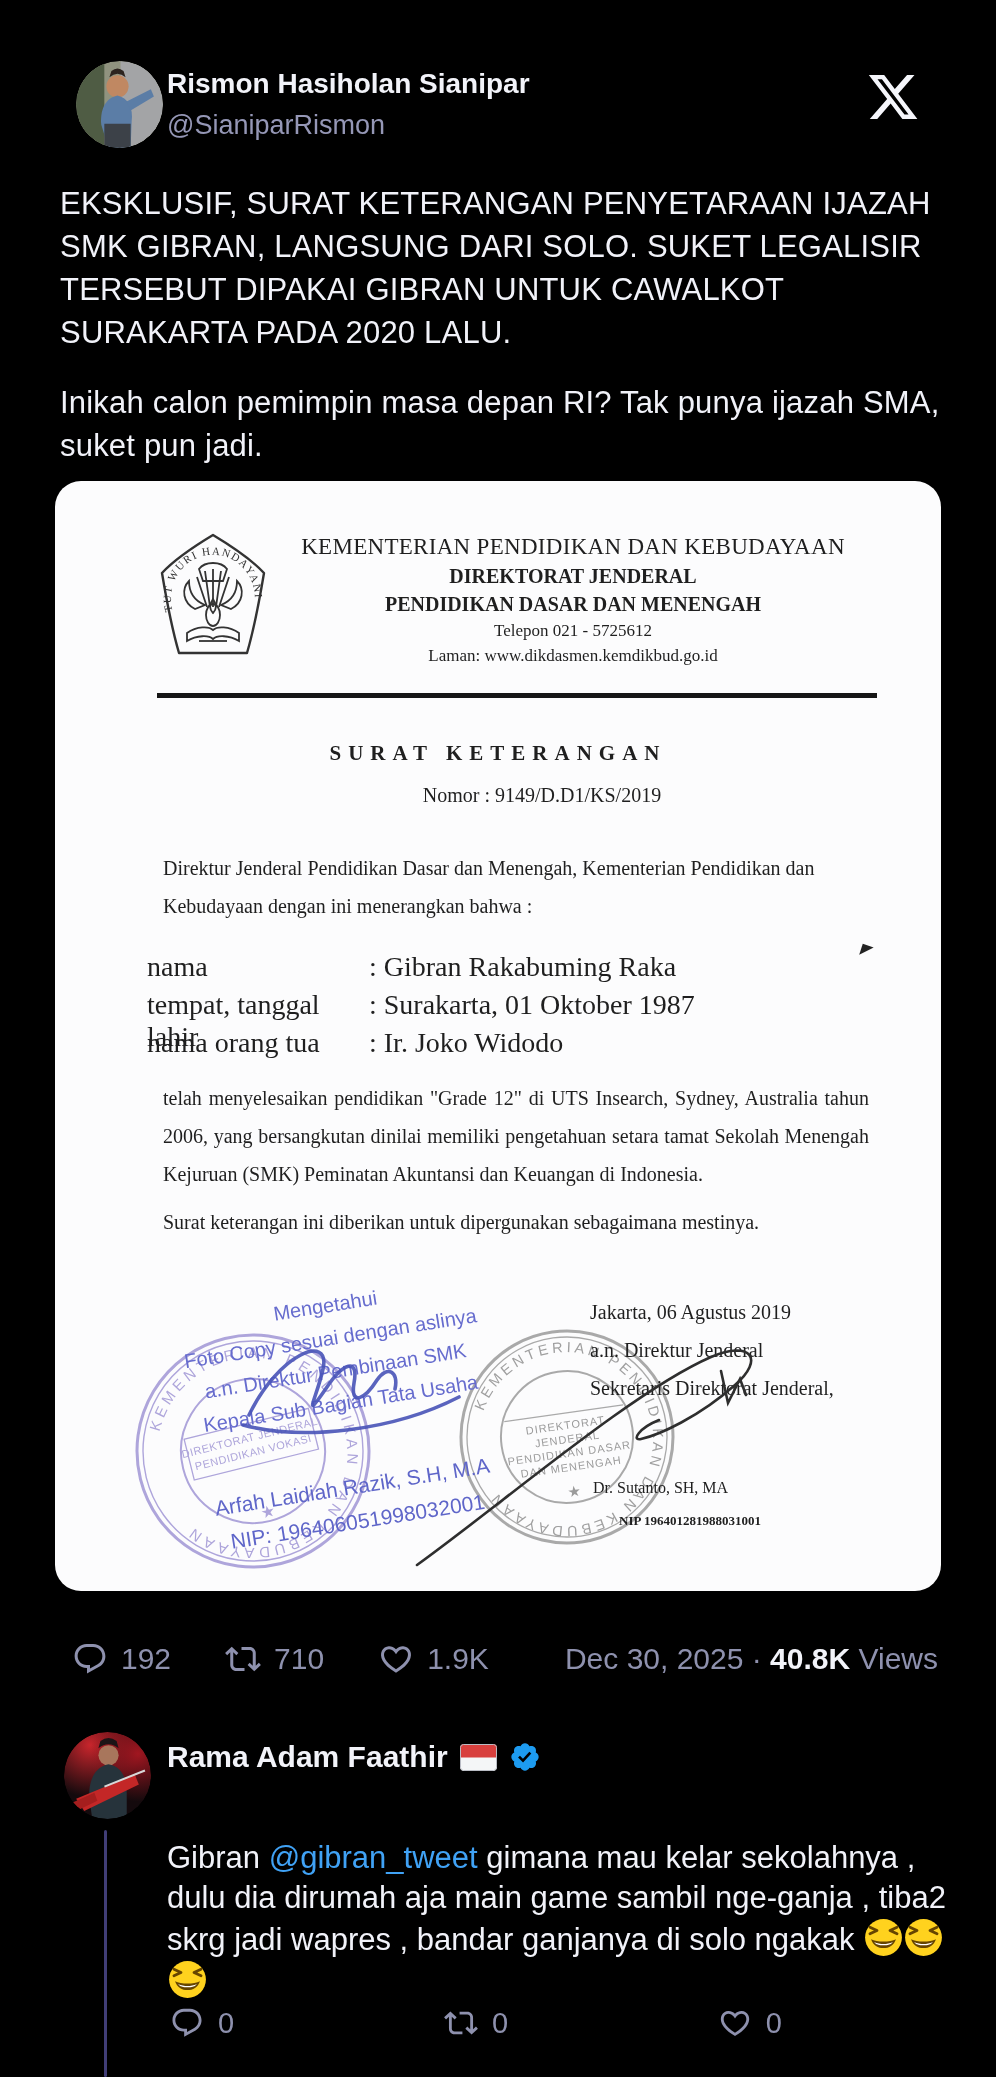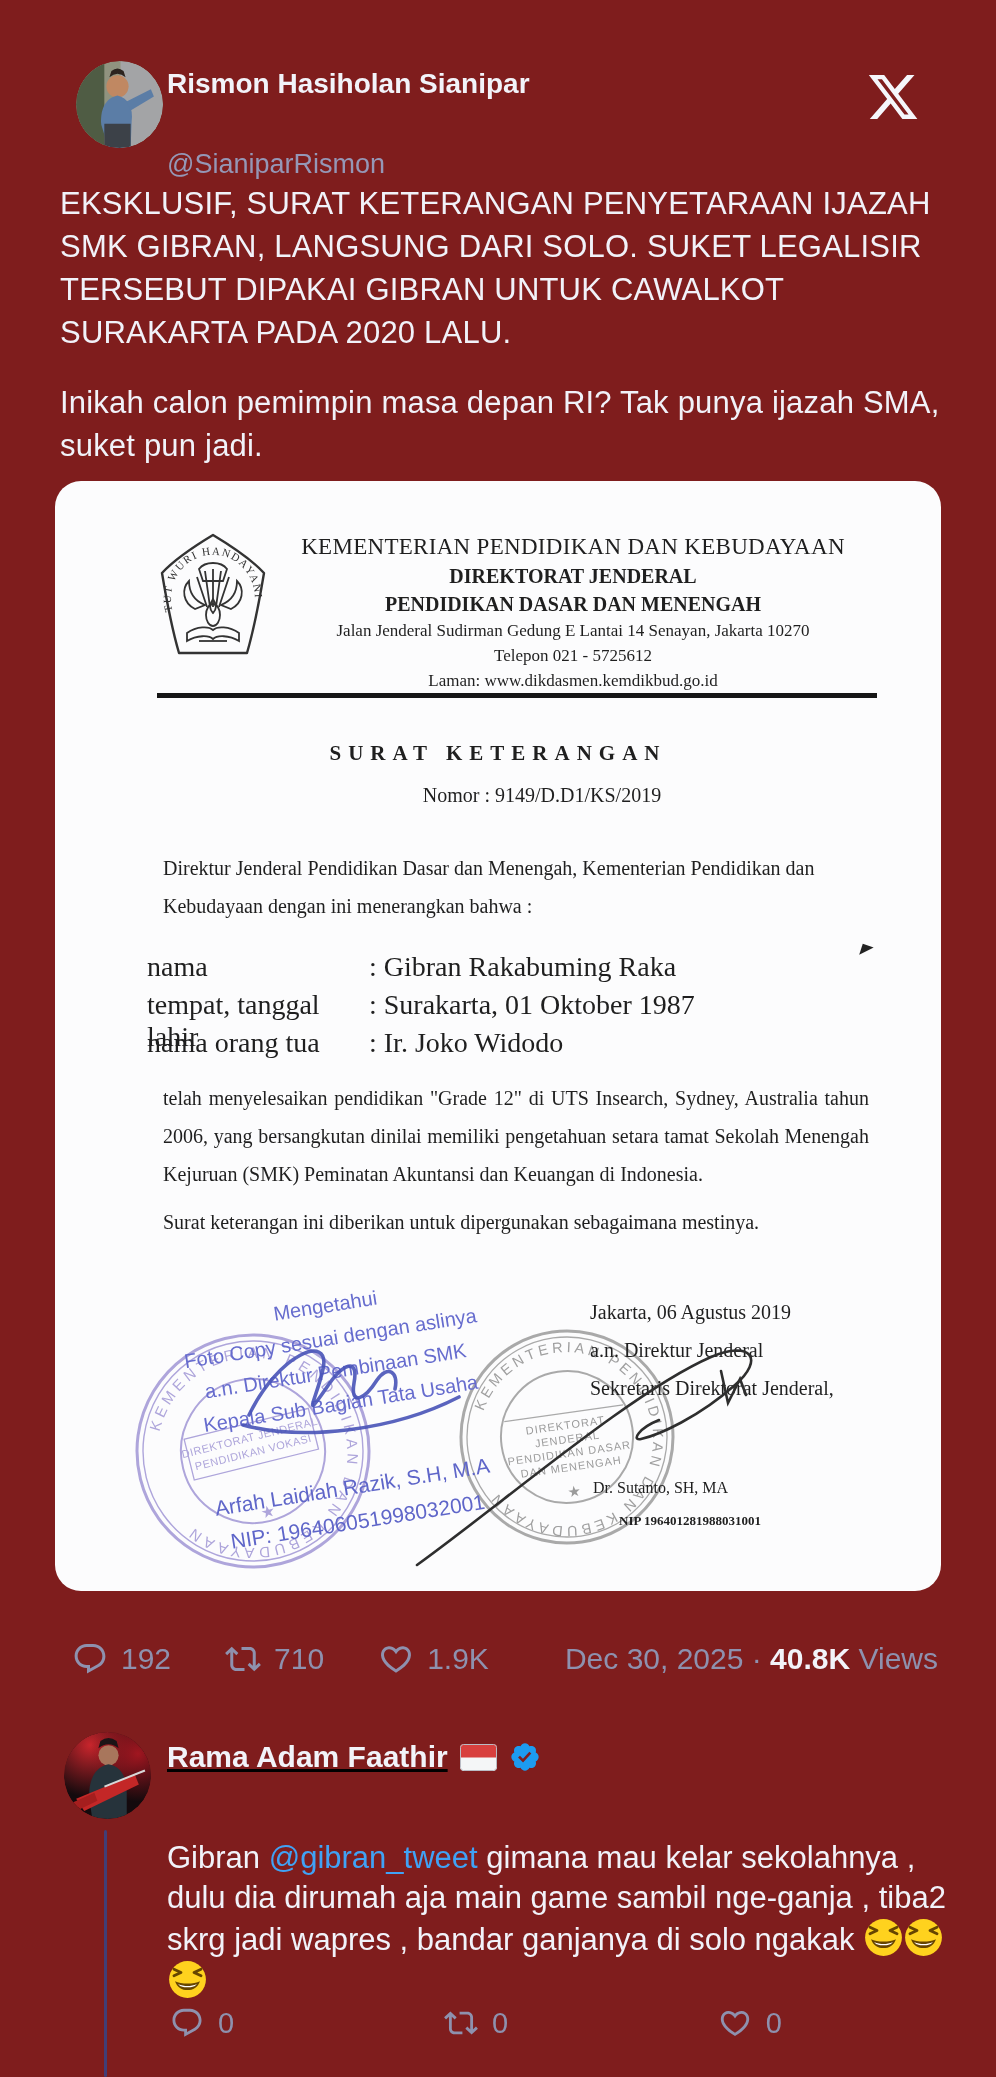--- a/index.html
+++ b/index.html
@@ -1,22 +1,22 @@
 <!DOCTYPE html>
 <html><head>
 <meta charset="utf-8">
 <style>
   html,body{margin:0;padding:0;background:#242159;}
-  .canvas{position:relative;width:996px;height:2077px;background:#7f1d1d;overflow:hidden;
+  .canvas{position:relative;width:996px;height:2077px;background:#000000;overflow:hidden;
           font-family:"Liberation Sans",sans-serif;}
   .abs{position:absolute;}
   
   .avatar{border-radius:50%;overflow:hidden;}
   .tweet-name{left:167px;top:68px;font-size:28px;font-weight:700;color:#f2f3f9;}
-  .tweet-handle{left:167px;top:110px;font-size:27px;color:#9597b6;margin-top:39px;}
+  .tweet-handle{left:167px;top:110px;font-size:27px;color:#9597b6;}
   .x-logo{left:866px;top:70px;width:54px;height:54px;}
   
   .tweet-p{left:60px;width:885px;font-size:31px;line-height:43px;color:#f1f2f9;letter-spacing:.2px;}
   .p1{top:182px;} .p2{top:381px;}
   
   .doc-card{left:55px;top:481px;width:886px;height:1110px;background:#fcfcfd;border-radius:26px;
             font-family:"Liberation Serif",serif;color:#1f1f1f;}
   .doc-card .abs{position:absolute;}
   .letterhead{left:212px;top:50px;width:612px;text-align:center;}
   .lh-ministry{font-size:23px;line-height:31px;letter-spacing:.3px;}
@@ -111,21 +111,20 @@
         <path d="M60 70 C56 76 56 80 60 84 C64 80 64 76 60 70 Z"></path>
         <path d="M34 104 C44 97 56 97 60 101 C64 97 76 97 86 104 L86 112 C76 106 64 106 60 110 C56 106 44 106 34 112 Z"></path>
         <path d="M46 112 h28"></path>
       </g>
     </svg>
 
     <div class="abs letterhead">
       <div class="lh-ministry">KEMENTERIAN PENDIDIKAN DAN KEBUDAYAAN</div>
       <div class="lh-dir">DIREKTORAT JENDERAL</div>
       <div class="lh-dir">PENDIDIKAN DASAR DAN MENENGAH</div>
-      <div class="lh-addr">Jalan Jenderal Sudirman Gedung E Lantai 14 Senayan, Jakarta 10270</div>
       <div class="lh-addr">Telepon 021 - 5725612</div>
       <div class="lh-addr">Laman: www.dikdasmen.kemdikbud.go.id</div>
     </div>
     <div class="abs doc-hr"></div>
 
     <div class="abs doc-title">SURAT KETERANGAN</div>
     <div class="abs doc-number">Nomor : 9149/D.D1/KS/2019</div>
     <div class="abs doc-intro">Direktur Jenderal Pendidikan Dasar dan Menengah, Kementerian Pendidikan dan Kebudayaan dengan ini menerangkan bahwa :</div>
 
     <div class="abs doc-field" style="top:470px;">

